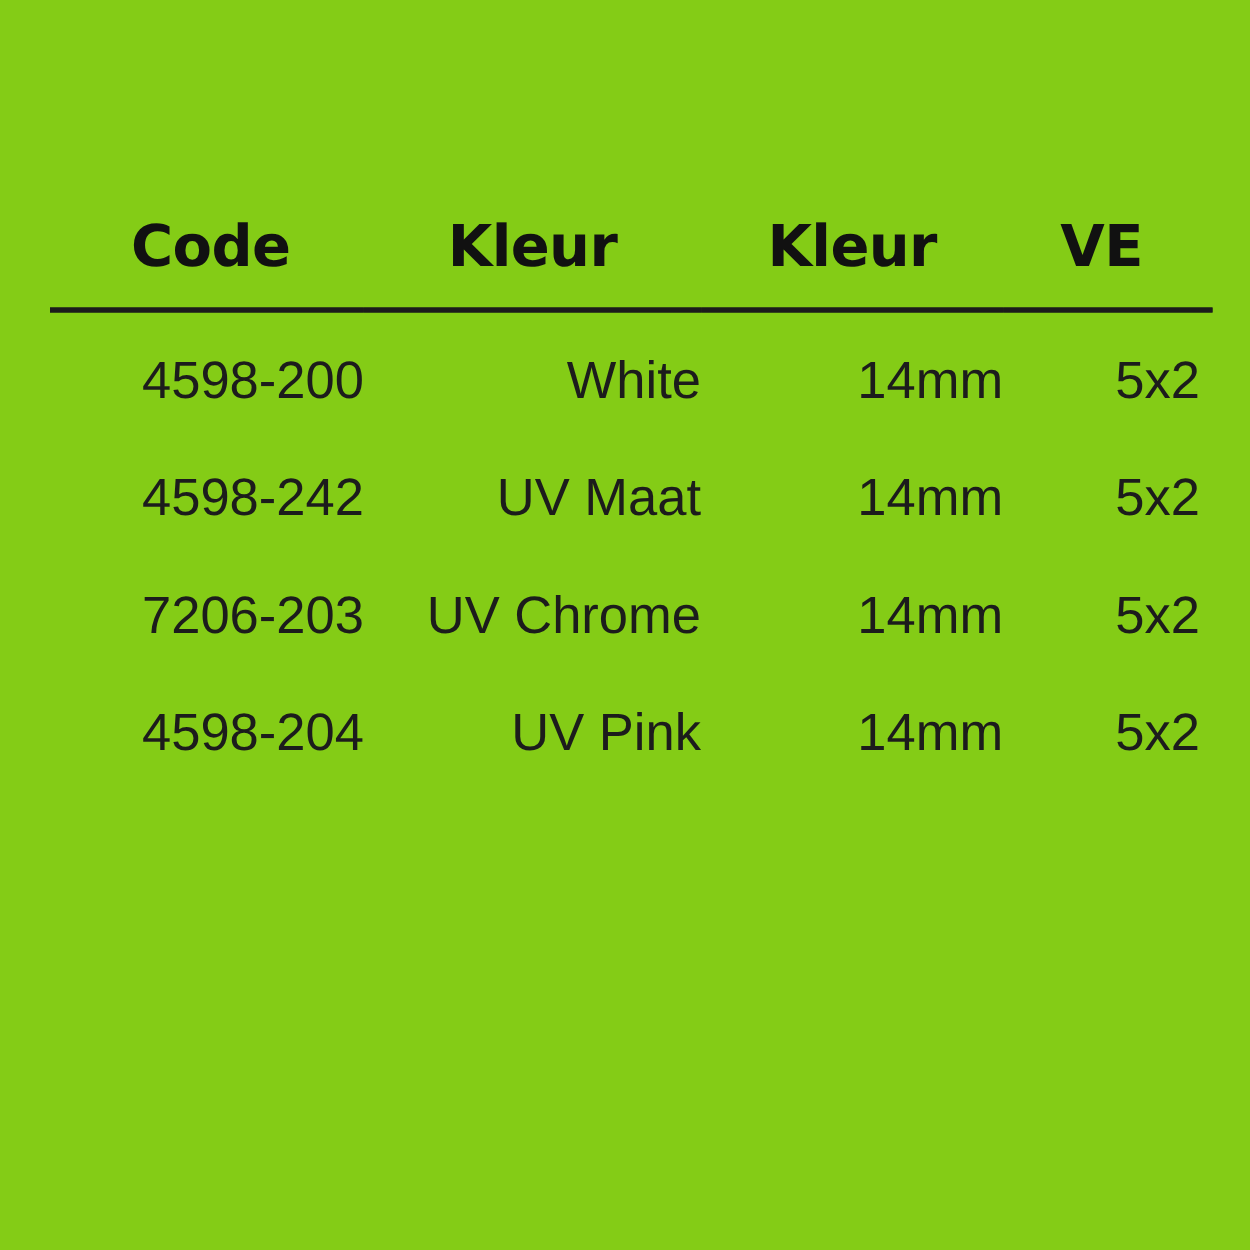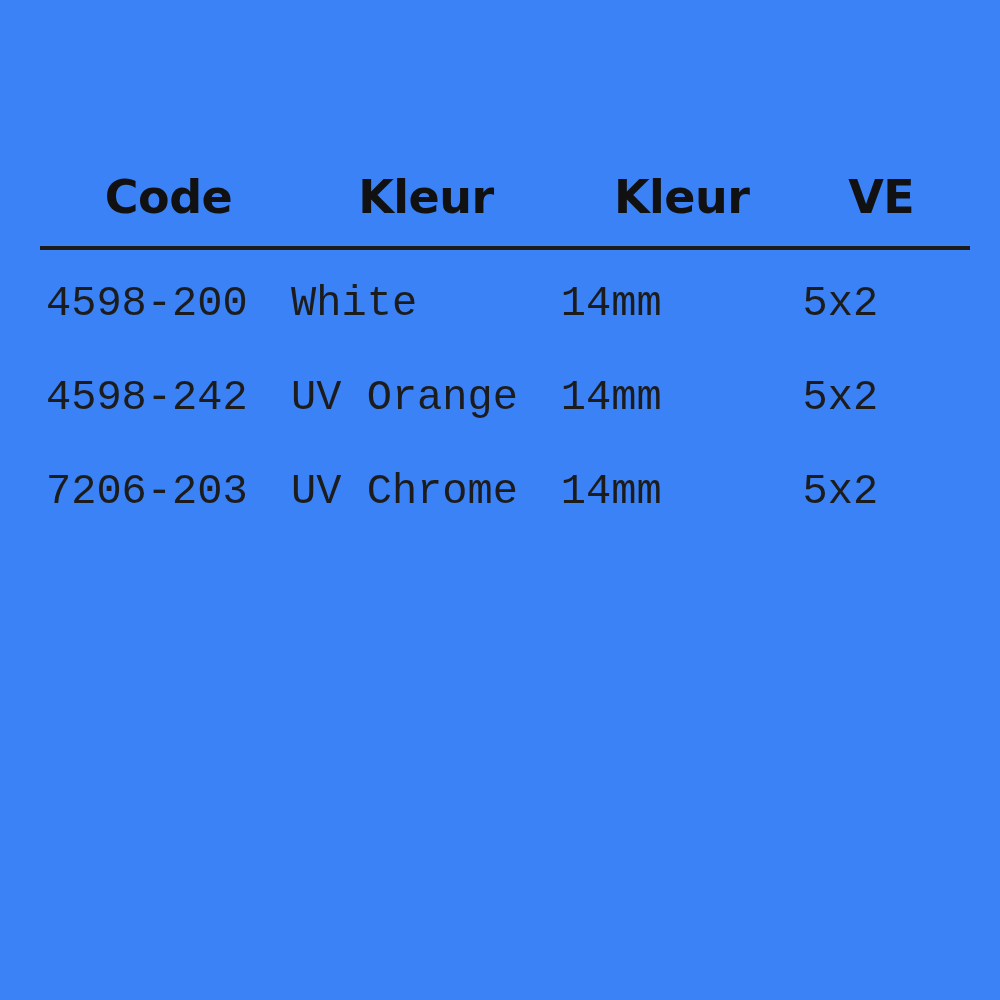--- a/index.html
+++ b/index.html
@@ -11,21 +11,21 @@
     width: 1000px;
     height: 1000px;
     font-family: "Liberation Sans", sans-serif;
     color: #1a1a1a;
     overflow: hidden;
   }
   .page {
     position: relative;
     width: 1000px;
     height: 1000px;
-    background: #3b82f6;
+    background: #84cc16;
   }
   .table-wrap {
     position: absolute;
     left: 40px;
     top: 170px;
     width: 930px;
   }
   table.spec {
     width: 100%;
     border-collapse: collapse;
@@ -43,24 +43,24 @@
     letter-spacing: -0.5px;
     text-align: center;
     padding: 0 0 22px 0;
     color: #111111;
     white-space: nowrap;
   }
   thead tr {
     border-bottom: 4px solid #1b1b1b;
   }
   tbody td {
-    font-family: Liberation Mono, monospace;
+    font-family: Liberation Sans, sans-serif;
     font-weight: 400;
     font-size: 42px;
-    text-align: left;
+    text-align: right;
     color: #1c1c1c;
     padding: 23px 0 23px 0;
     white-space: nowrap;
   }
   tbody tr:first-child td {
     padding-top: 30px;
   }
   
   .col-code { padding-left: 6px; }
   .col-ve   { padding-right: 10px; }
@@ -87,26 +87,32 @@
       </thead>
       <tbody>
         <tr>
           <td class="col-code">4598-200</td>
           <td>White</td>
           <td>14mm</td>
           <td class="col-ve">5x2</td>
         </tr>
         <tr>
           <td class="col-code">4598-242</td>
-          <td>UV Orange</td>
+          <td>UV Maat</td>
           <td>14mm</td>
           <td class="col-ve">5x2</td>
         </tr>
         <tr>
           <td class="col-code">7206-203</td>
           <td>UV Chrome</td>
           <td>14mm</td>
           <td class="col-ve">5x2</td>
         </tr>
+        <tr>
+          <td class="col-code">4598-204</td>
+          <td>UV Pink</td>
+          <td>14mm</td>
+          <td class="col-ve">5x2</td>
+        </tr>
       </tbody>
     </table>
   </div>
 </div>
 
 </body></html>

